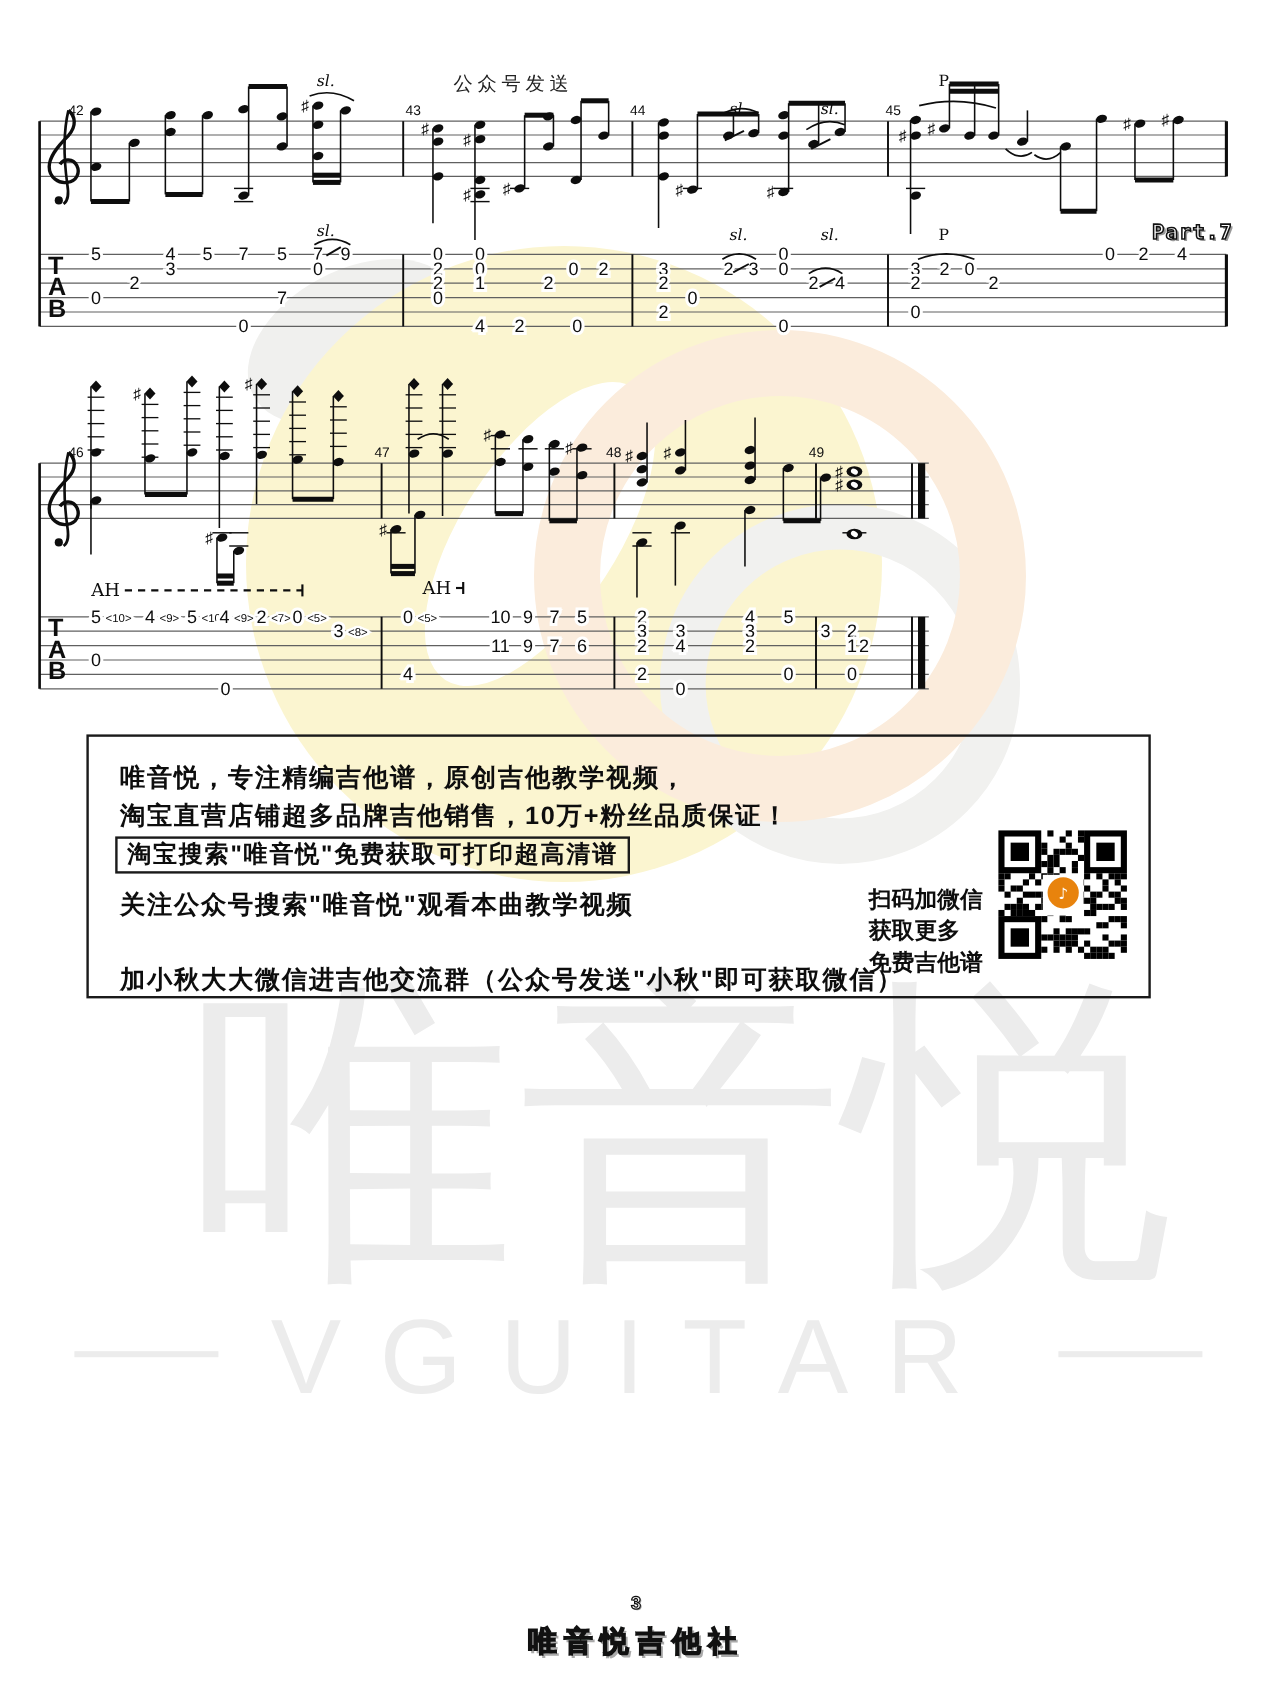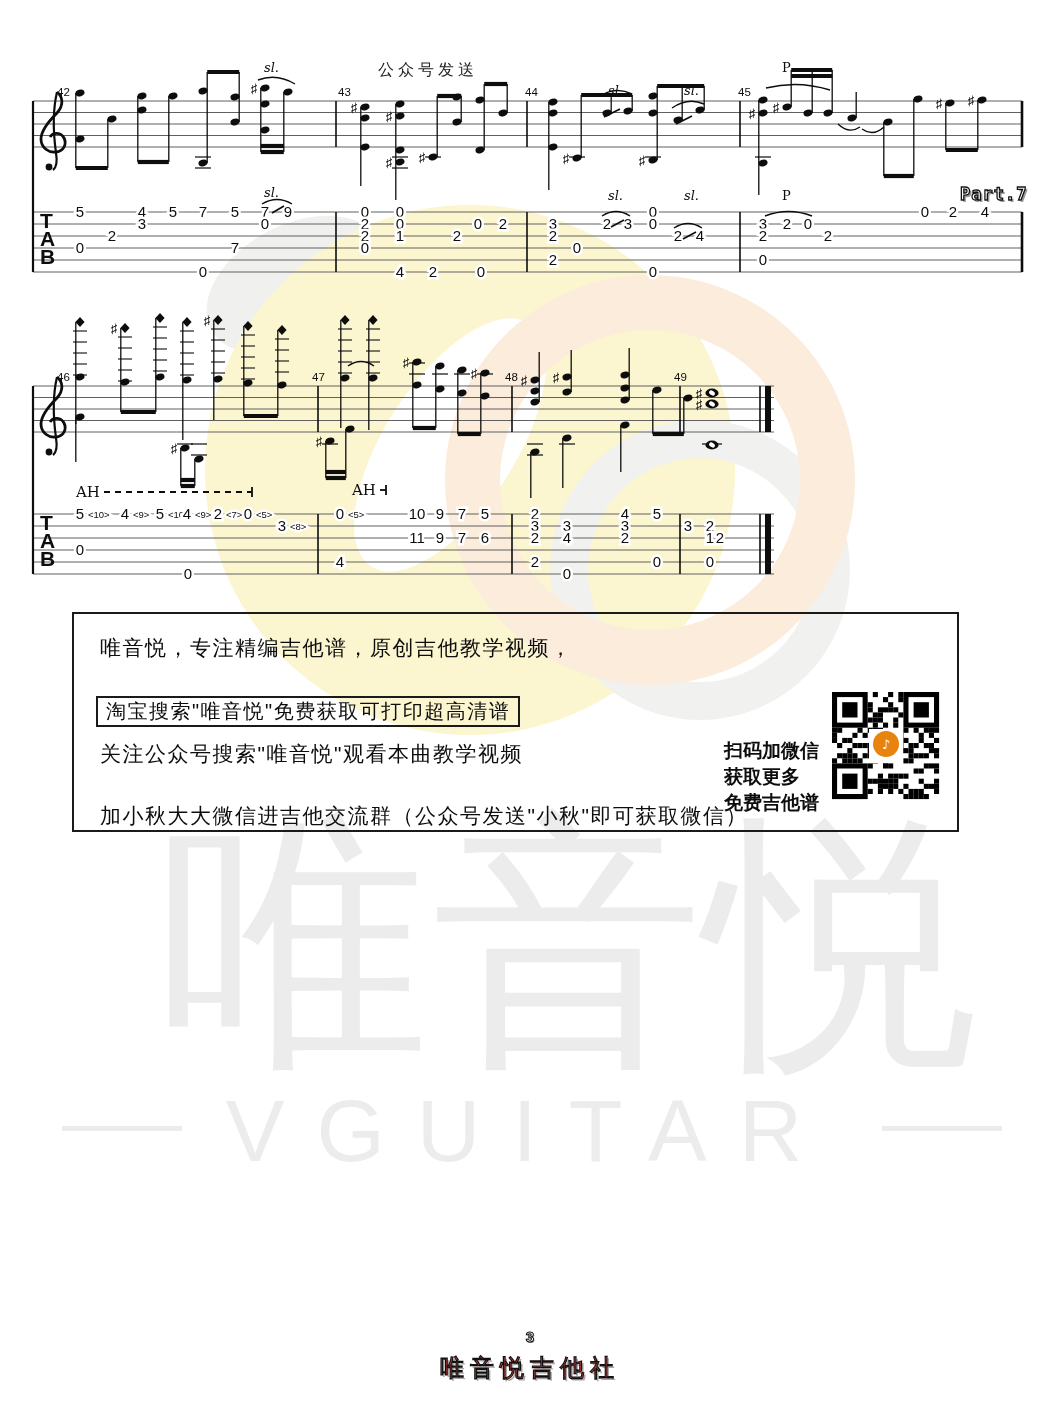--- a/index.html
+++ b/index.html
@@ -12,33 +12,33 @@
   .wm-brand{position:absolute;z-index:1;top:1080px;left:0;width:1060px;text-align:center;
         font-size:88px;font-weight:400;color:#ececec;letter-spacing:32px;white-space:nowrap;}
   .wm-dash{position:absolute;z-index:1;height:5px;background:#ececec;top:1126px;}
   #music{position:absolute;left:0;top:0;z-index:2;}
   .credit{position:absolute;z-index:3;top:60px;left:378px;font-size:16px;letter-spacing:4px;color:#222;}
   .partlabel{position:absolute;z-index:3;top:184px;left:960px;font-family:"DejaVu Sans Mono",monospace;
         font-size:17px;font-weight:bold;color:#fff;-webkit-text-stroke:1.3px #111;
         text-shadow:2px 2px 0 #9a9a9a;letter-spacing:1px;text-align:center;}
   .promo{position:absolute;z-index:3;left:72px;top:612px;width:883px;height:216px;
         border:2px solid #1a1a1a;background:transparent;}
-  .promo .ln{position:absolute;left:26px;font-size:21px;font-weight:normal;color:#0d0d0d;
+  .promo .ln{position:absolute;left:26px;font-size:21px;font-weight:bold;color:#0d0d0d;
         letter-spacing:1.5px;white-space:nowrap;}
   .promo .boxed{border:2px solid #1a1a1a;padding:2px 8px 3px 8px;}
   .promo .ln1{top:20px;} .promo .ln2{top:52px;}
   .promo .ln3{top:84px;left:22px;font-size:20px;}
   .promo .ln4{top:126px;} .promo .ln5{top:156px;} .promo .ln6{top:188px;}
   .qrcap{position:absolute;z-index:3;left:650px;top:124px;font-size:19px;font-weight:bold;
         color:#0d0d0d;line-height:26px;white-space:nowrap;}
   .qrbox{position:absolute;z-index:3;left:756px;top:76px;width:112px;height:112px;background:#fff;}
   .pageno{position:absolute;z-index:3;top:1328px;left:0;width:1060px;text-align:center;
         font-size:15px;font-weight:bold;color:#fff;-webkit-text-stroke:1px #111;text-shadow:1px 1px 0 #999;}
   .footer{position:absolute;z-index:3;top:1352px;left:0;width:1060px;text-align:center;
-        font-size:24px;font-weight:normal;color:#ef4444;letter-spacing:6px;
+        font-size:24px;font-weight:bold;color:#15803d;letter-spacing:6px;
         -webkit-text-stroke:1.2px #111;text-shadow:2px 2px 0 #aaa;}
 </style>
 </head>
 <body>
 
 <div class="page">
 
   <div class="wm wm-circle" style="left:200px;top:225px;width:190px;height:120px;background:#f0f0ee;transform:rotate(-28deg);"></div>
   <div class="wm wm-circle" style="left:255px;top:315px;width:200px;height:150px;background:#f0f0ee;transform:rotate(-32deg);"></div>
   <div class="wm wm-circle" style="left:205px;top:205px;width:530px;height:530px;background:#fbf5d0;"></div>
@@ -496,20 +496,21 @@
       <text x="352" y="495" font-size="15" fill="#0d0d0d" font-family="&quot;DejaVu Serif&quot;,serif">AH</text>
       <line x1="380" y1="490" x2="386" y2="490" stroke="#0d0d0d" stroke-width="1.8" stroke-dasharray="6 5"></line>
       <line x1="386" y1="485" x2="386" y2="495" stroke="#0d0d0d" stroke-width="1.8"></line>
     </svg>
 
   <div class="credit">公众号发送</div>
   <div class="partlabel">Part.7</div>
 
   <div class="promo">
     <div class="ln ln1">唯音悦，专注精编吉他谱，原创吉他教学视频，</div>
+    <div class="ln ln2">淘宝直营店铺超多品牌吉他销售，10万+粉丝品质保证！</div>
     <div class="ln ln3"><span class="boxed">淘宝搜索"唯音悦"免费获取可打印超高清谱</span></div>
     <div class="ln ln4">关注公众号搜索"唯音悦"观看本曲教学视频</div>
     <div class="ln ln6">加小秋大大微信进吉他交流群（公众号发送"小秋"即可获取微信）</div>
     <div class="qrcap">
       <div>扫码加微信</div>
       <div>获取更多</div>
       <div>免费吉他谱</div>
     </div>
     <div class="qrbox"><svg id="qrsvg" width="112" height="112" viewBox="0 0 112 112" xmlns="http://www.w3.org/2000/svg">
           <rect x="42.8" y="2" width="5.1" height="5.1" fill="#000"></rect>

